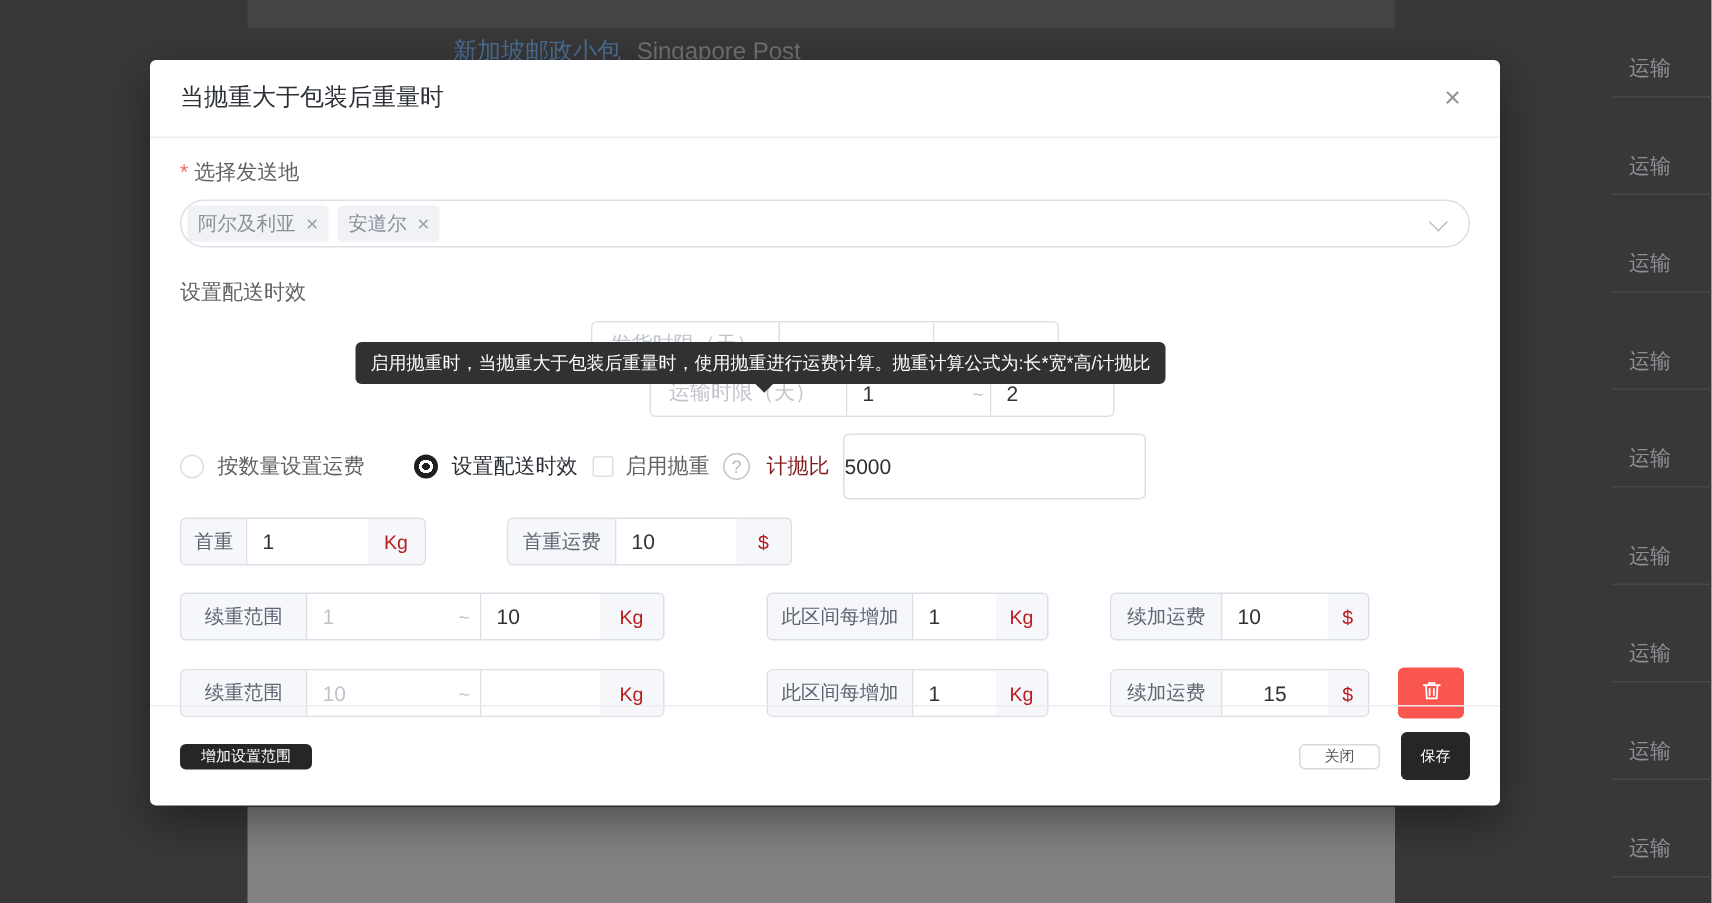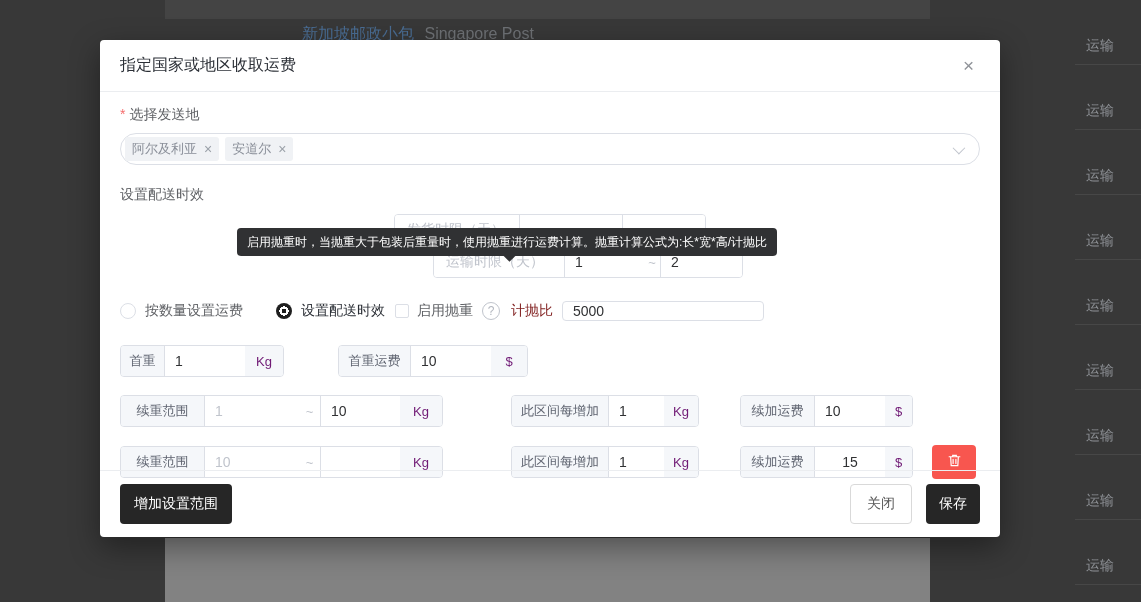--- a/index.html
+++ b/index.html
@@ -46,27 +46,27 @@
   .r-weight { margin-top:18px; }
 
   
   .ig { display:flex; height:32px; border:1px solid #dcdfe6; border-radius:4px; overflow:hidden; background:#fff; }
   .ig > * { border-right:1px solid #dcdfe6; height:100%; }
   .ig > *:last-child { border-right:none; }
   .cell { display:flex; align-items:center; justify-content:center; font-size:13px; white-space:nowrap; }
   .cell.lab { background:#f5f7fa; color:#5f6470; }
   .cell.muted { background:#fff; color:#c0c4cc; justify-content:flex-start; padding-left:12px; font-size:14px; }
   .cell.sep { color:#c0c4cc; background:#fff; }
-  .cell.unit { background:#f5f7fa; color:#701a75; }
+  .cell.unit { background:#f5f7fa; color:#b91c1c; }
   .ig input { border:none; outline:none; font-size:14px; color:#303133; padding:0 10px; width:100%; height:100%;
               font-family:inherit; background:#fff; }
   .ig input.dim { color:#c0c4cc; }
 
-  .solo-input { height:20px; border:1px solid #dcdfe6; border-radius:4px; font-size:14px; color:#303133;
-                padding:0 10px; outline:none; font-family:inherit; }
+  .solo-input { height:44px; border:1px solid #dcdfe6; border-radius:4px; font-size:14px; color:#303133;
+                padding:0 0; outline:none; font-family:inherit; }
 
   
   .radio { width:16px; height:16px; border-radius:50%; border:1px solid #dcdfe6; background:#fff; flex:none; }
   .radio.checked { border:none;
     background:radial-gradient(circle at center,#1f1f1f 0 2.5px,#ffffff 2.5px 4.6px,#1f1f1f 4.6px 100%); }
   .radio-lbl { font-size:14px; color:#606266; margin-left:9px; }
   .radio-lbl.sel { color:#2b2f36; }
   .checkbox { width:14px; height:14px; border:1px solid #dcdfe6; border-radius:2px; background:#fff; flex:none; }
   .help { width:18px; height:18px; border-radius:50%; border:1px solid #c0c4cc; color:#b3b7bf; font-size:12px;
           display:flex; align-items:center; justify-content:center; flex:none; }
@@ -77,21 +77,21 @@
   .tooltip::after { content:""; position:absolute; left:268px; bottom:-4px; width:9px; height:9px;
                     background:#303133; transform:rotate(45deg); }
 
   
   .del-btn { width:44px; height:34px; background:#f8564f; border:none; border-radius:4px; margin-left:19px;
              display:flex; align-items:center; justify-content:center; cursor:pointer; flex:none; }
 
   
   .m-footer { position:absolute; left:0; right:0; bottom:0; height:67px; border-top:1px solid #ebedf0;
               display:flex; align-items:center; padding:0 20px; }
-  .btn { height:40px; border-radius:4px; font-size:14px; font-family:inherit; cursor:pointer;
+  .btn { height:17px; border-radius:4px; font-size:10px; font-family:inherit; cursor:pointer;
          display:flex; align-items:center; justify-content:center; }
   .btn-dark { background:#262626; color:#ffffff; border:none; padding:0 14px; }
   .btn-plain { background:#ffffff; color:#595959; border:1px solid #d9d9d9; padding:0 16px; }
   .btn-save { margin-left:14px; padding:16px 13px; }
   .spacer { flex:1; }
 </style>
 </head>
 <body>
 
 <div class="bg-layer">
@@ -128,21 +128,21 @@
       </div>
     <div class="bg-rightrow">
         <span>运输</span>
       </div>
   </div>
 </div>
 
 <div class="modal">
 
   <div class="m-header">
-    <span class="m-title">指定国家或地区收取运费</span>
+    <span class="m-title">当抛重大于包装后重量时</span>
     <span class="m-close">×</span>
   </div>
 
   <div class="m-body">
 
     <div class="form-label lbl-origin">
       <span class="req">*</span><span>选择发送地</span>
     </div>
 
     <div class="select-box">

